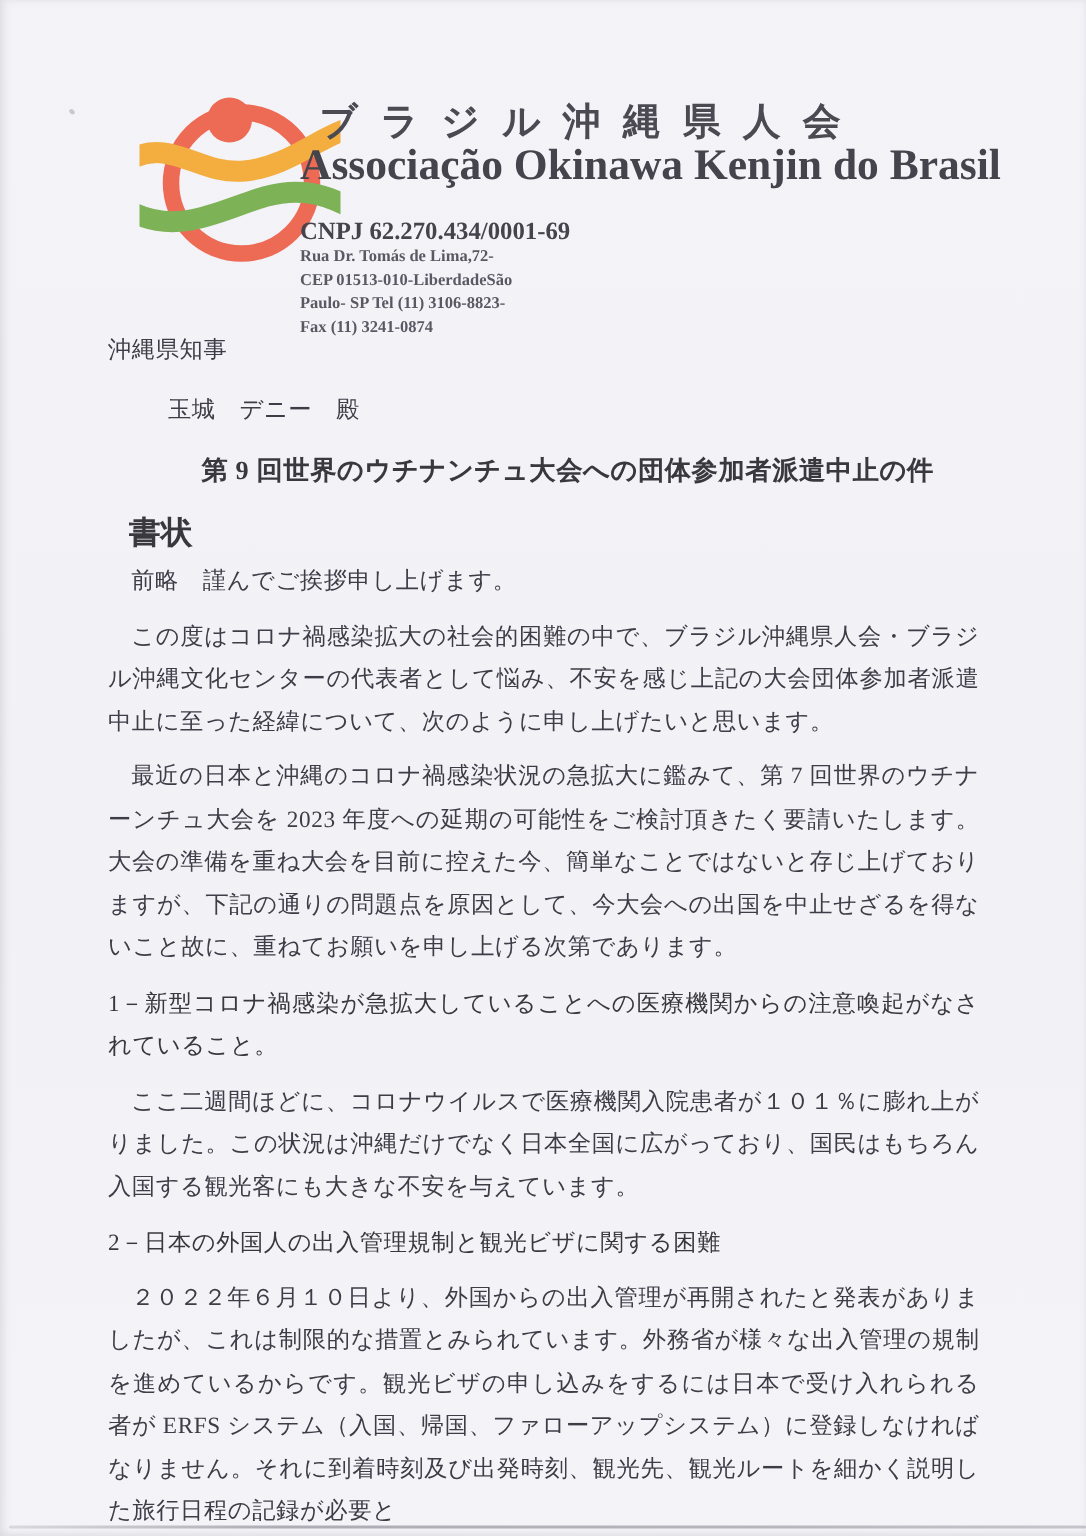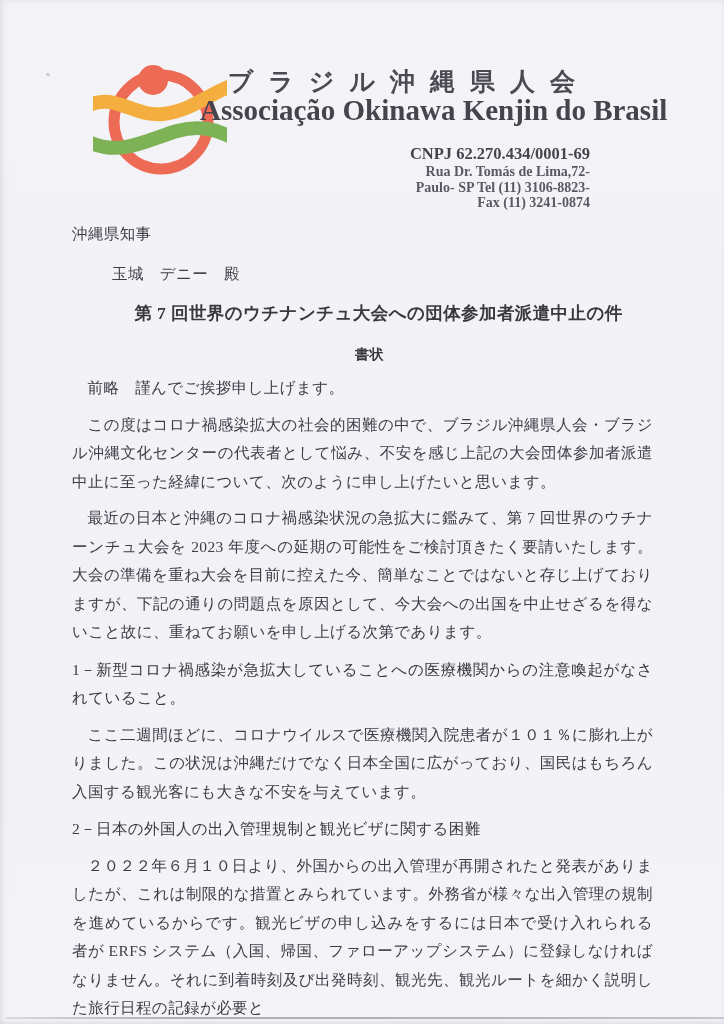--- a/index.html
+++ b/index.html
@@ -5,36 +5,36 @@
   html,body{margin:0;padding:0;background:#e9e8ee;}
   .page{
     position:relative;width:724px;height:1024px;margin:0 auto;overflow:hidden;
     background:linear-gradient(180deg,#f4f3f8 0%,#f2f1f6 55%,#f4f4f8 100%);
     font-family:"Liberation Serif","DejaVu Serif",serif;
     color:#3e3d47;
     box-shadow:inset 3px 0 6px rgba(120,120,135,0.12), inset 0 -2px 4px rgba(120,120,135,0.10);
   }
   
   .logo{position:absolute;left:93px;top:60px;width:134px;height:132px;}
-  .header-text{position:absolute;left:200px;top:66px;width:390px;text-align:right;}
+  .header-text{position:absolute;left:200px;top:66px;width:390px;text-align:left;}
   .org-jp{
     font-family:"Liberation Sans","DejaVu Sans",sans-serif;
     font-size:25px;font-weight:bold;color:#4b4a52;
     letter-spacing:15px;padding-left:13px;white-space:nowrap;line-height:30px;
   }
   .org-pt{font-size:29px;font-weight:bold;color:#45444d;line-height:27px;margin-top:1px;white-space:nowrap;}
   .cnpj{font-size:16.5px;font-weight:bold;color:#45444d;line-height:20px;margin-top:20px;}
-  .addr{font-size:14px;font-weight:bold;color:#5a5963;line-height:15.5px;}
+  .addr{font-size:11px;font-weight:bold;color:#5a5963;line-height:15.5px;}
   .addr:first-of-type{margin-top:2px;}
   
   .letter{position:absolute;left:72px;top:214px;width:581px;font-size:15.5px;line-height:28.5px;letter-spacing:0.4px;}
   .recipient-1{margin-top:6px;}
   .recipient-2{margin-top:11px;margin-left:40px;}
   .subject{margin-top:11px;margin-left:32px;text-align:center;font-weight:bold;font-size:17.5px;color:#39383f;}
-  .doclabel{margin-top:13px;margin-left:14px;text-align:center;font-weight:bold;font-size:14px;color:#39383f;}
+  .doclabel{margin-top:13px;margin-left:14px;font-weight:bold;font-size:21px;color:#39383f;}
   p.greeting{margin:5px 0 0;text-indent:1em;}
   p.bodyp{margin:8px 0 0;text-indent:1em;text-align:justify;}
   h3.sec-h{margin:9px 0 0;font-size:15.5px;font-weight:normal;color:#39383f;line-height:28.5px;text-align:justify;}
   
   .scan-edge{
     position:absolute;left:6px;right:0;bottom:5px;height:2px;border-radius:1px;
     background:linear-gradient(90deg,rgba(95,95,108,0.18) 0%,rgba(75,75,88,0.42) 25%,rgba(80,80,92,0.38) 70%,rgba(90,90,102,0.30) 100%);
   }
   .speck{position:absolute;left:46px;top:73px;width:4px;height:3px;background:rgba(120,120,135,0.35);border-radius:50%;transform:rotate(40deg);}
 </style>
@@ -51,30 +51,31 @@
         <path d="M-4,82 C28,97 56,79 84,71 C106,65 122,69 138,77" fill="none" stroke="#7db356" stroke-width="14" stroke-linecap="round"></path>
         <circle cx="60" cy="20" r="15" fill="#ed6a55"></circle>
       </svg>
     </div>
 
     <div class="header-text">
       <div class="org-jp">ブラジル沖縄県人会</div>
       <div class="org-pt">Associação Okinawa Kenjin do Brasil</div>
       <div class="cnpj">CNPJ 62.270.434/0001-69</div>
       <div class="addr">Rua Dr. Tomás de Lima,72-</div>
+      <div class="addr">CEP 01513-010-LiberdadeSão</div>
       <div class="addr">Paulo- SP Tel (11) 3106-8823-</div>
       <div class="addr">Fax (11) 3241-0874</div>
     </div>
   </header>
 
   <main class="letter">
     <div class="recipient-1">沖縄県知事</div>
     <div class="recipient-2">玉城　デニー　殿</div>
 
-    <div class="subject">第 7 回世界のウチナンチュ大会への団体参加者派遣中止の件</div>
+    <div class="subject">第 9 回世界のウチナンチュ大会への団体参加者派遣中止の件</div>
     <div class="doclabel">書状</div>
 
     <p class="greeting">前略　謹んでご挨拶申し上げます。</p>
 
     <p class="bodyp">この度はコロナ禍感染拡大の社会的困難の中で、ブラジル沖縄県人会・ブラジル沖縄文化センターの代表者として悩み、不安を感じ上記の大会団体参加者派遣中止に至った経緯について、次のように申し上げたいと思います。</p>
     <p class="bodyp">最近の日本と沖縄のコロナ禍感染状況の急拡大に鑑みて、第 7 回世界のウチナーンチュ大会を 2023 年度への延期の可能性をご検討頂きたく要請いたします。大会の準備を重ね大会を目前に控えた今、簡単なことではないと存じ上げておりますが、下記の通りの問題点を原因として、今大会への出国を中止せざるを得ないこと故に、重ねてお願いを申し上げる次第であります。</p>
 
     <h3 class="sec-h">1－新型コロナ禍感染が急拡大していることへの医療機関からの注意喚起がなされていること。</h3>
     <p class="bodyp">ここ二週間ほどに、コロナウイルスで医療機関入院患者が１０１％に膨れ上がりました。この状況は沖縄だけでなく日本全国に広がっており、国民はもちろん入国する観光客にも大きな不安を与えています。</p>
 

